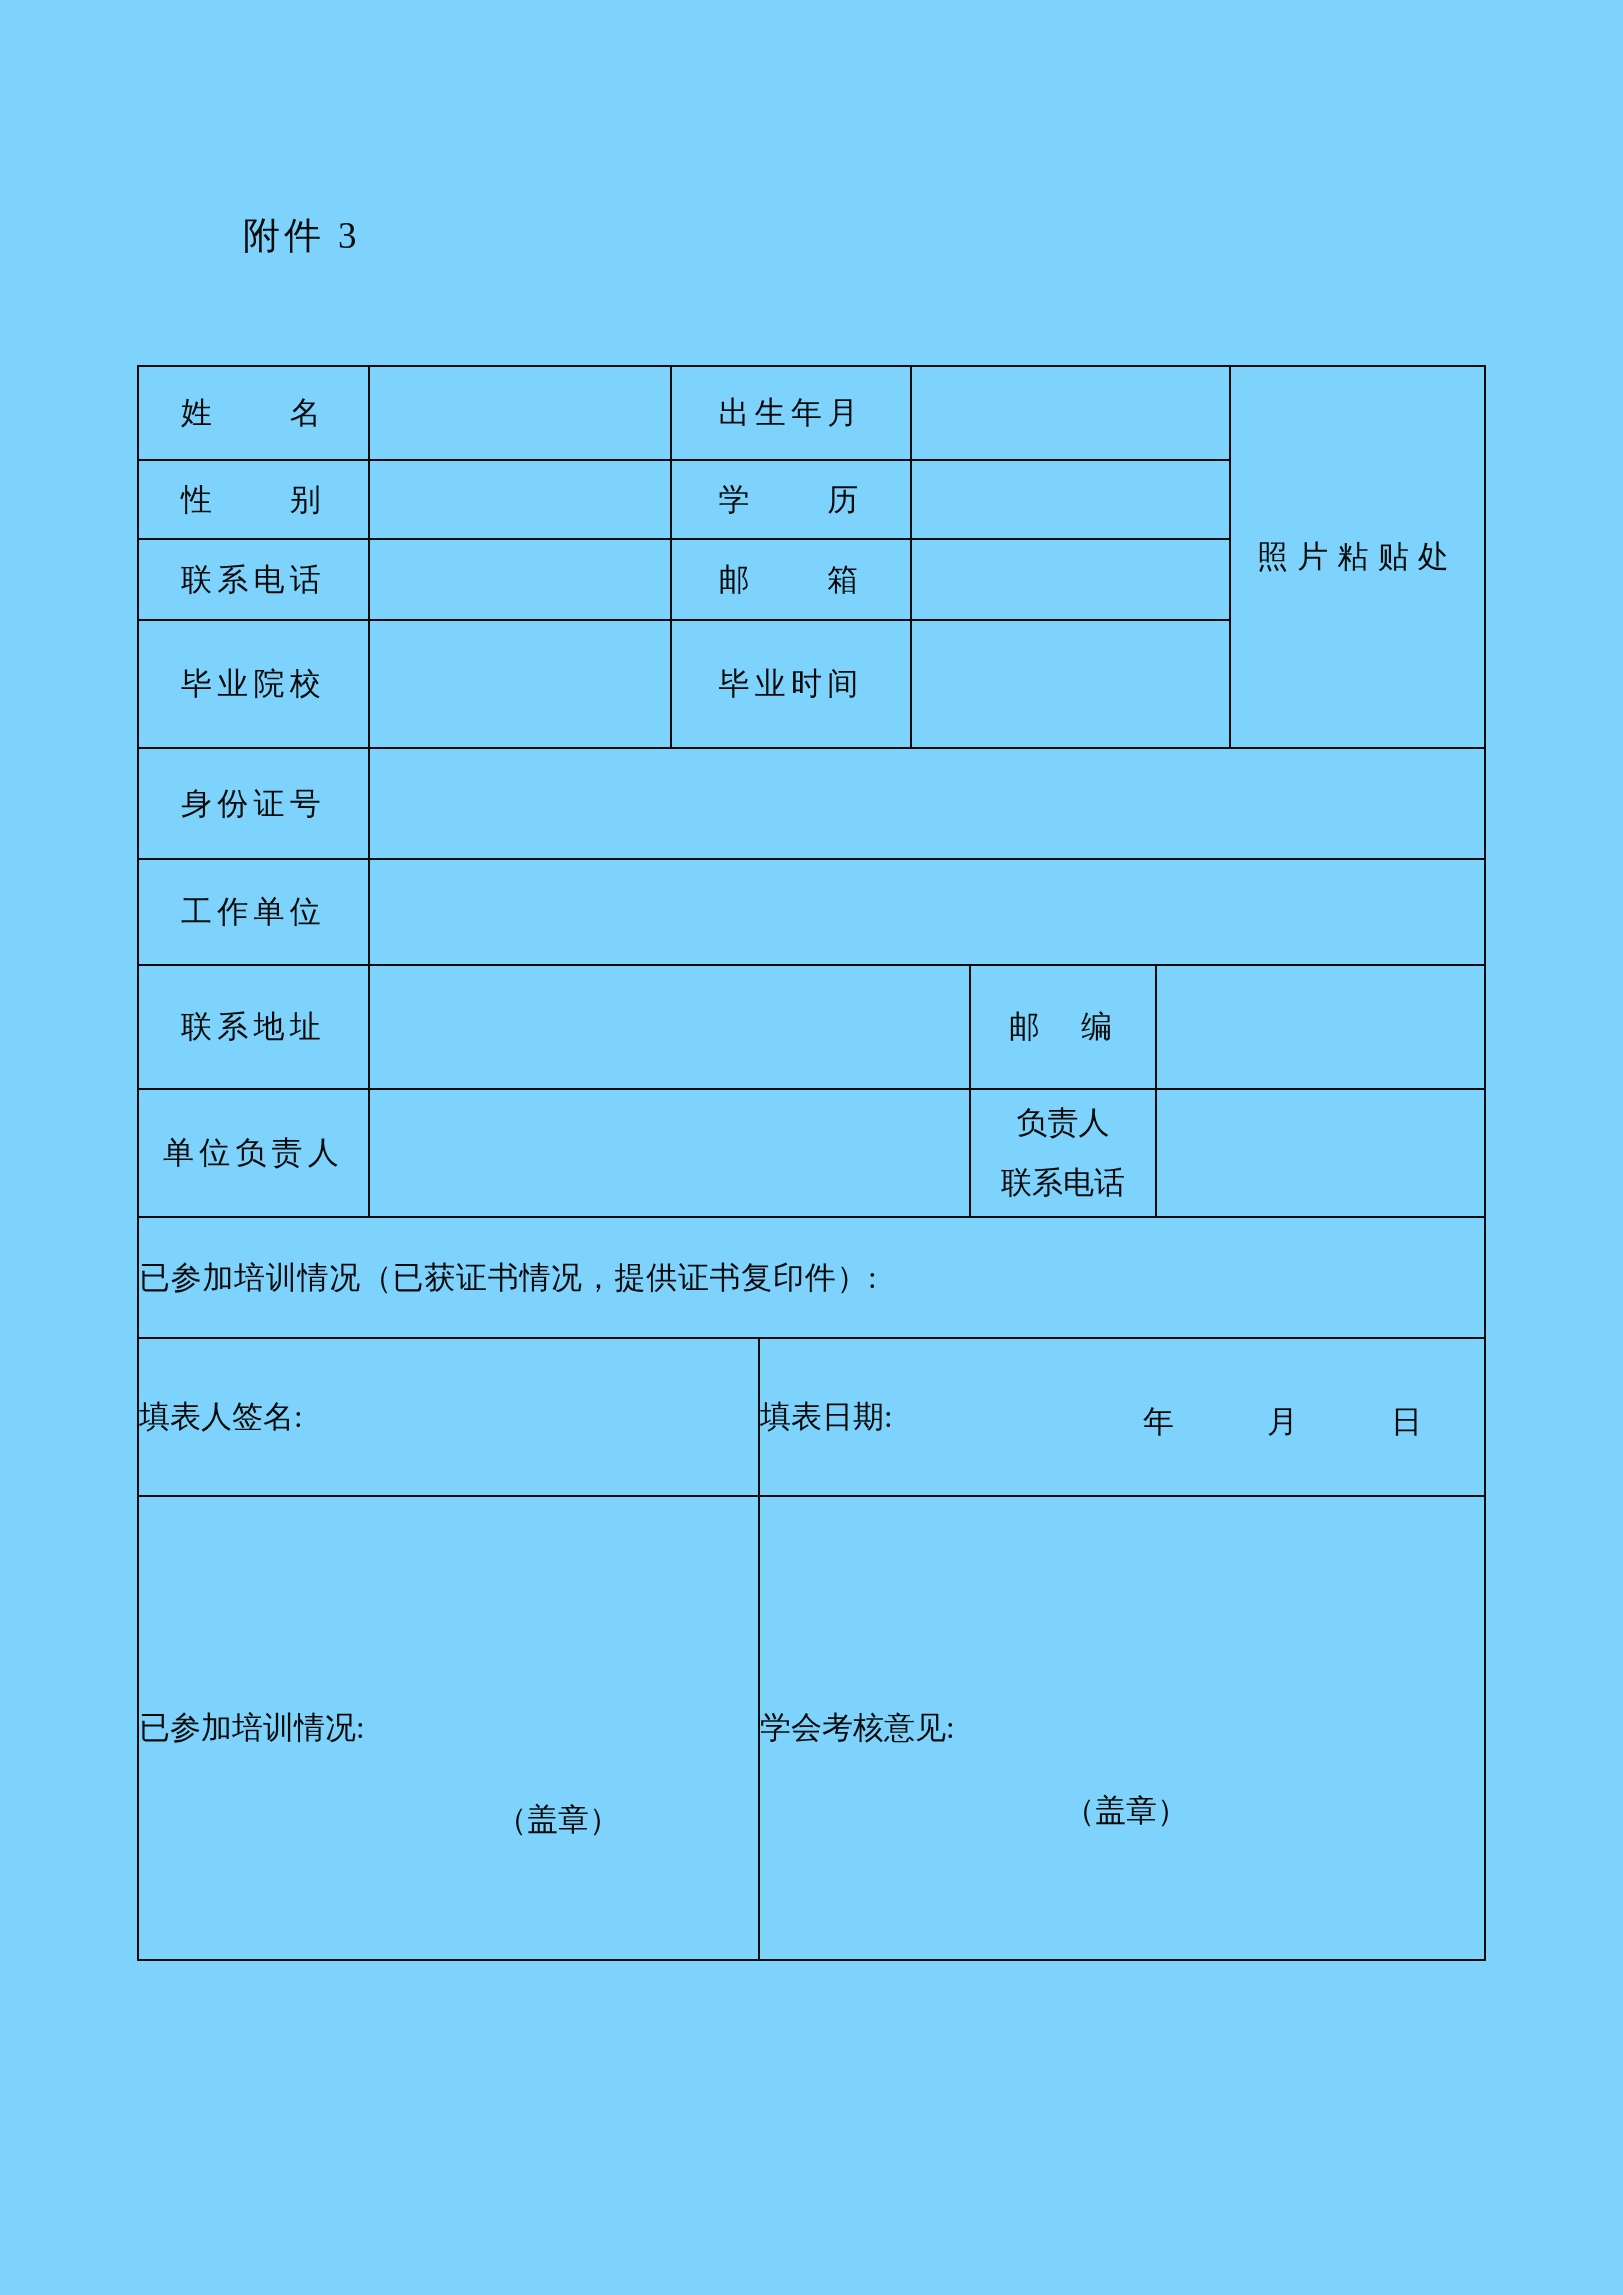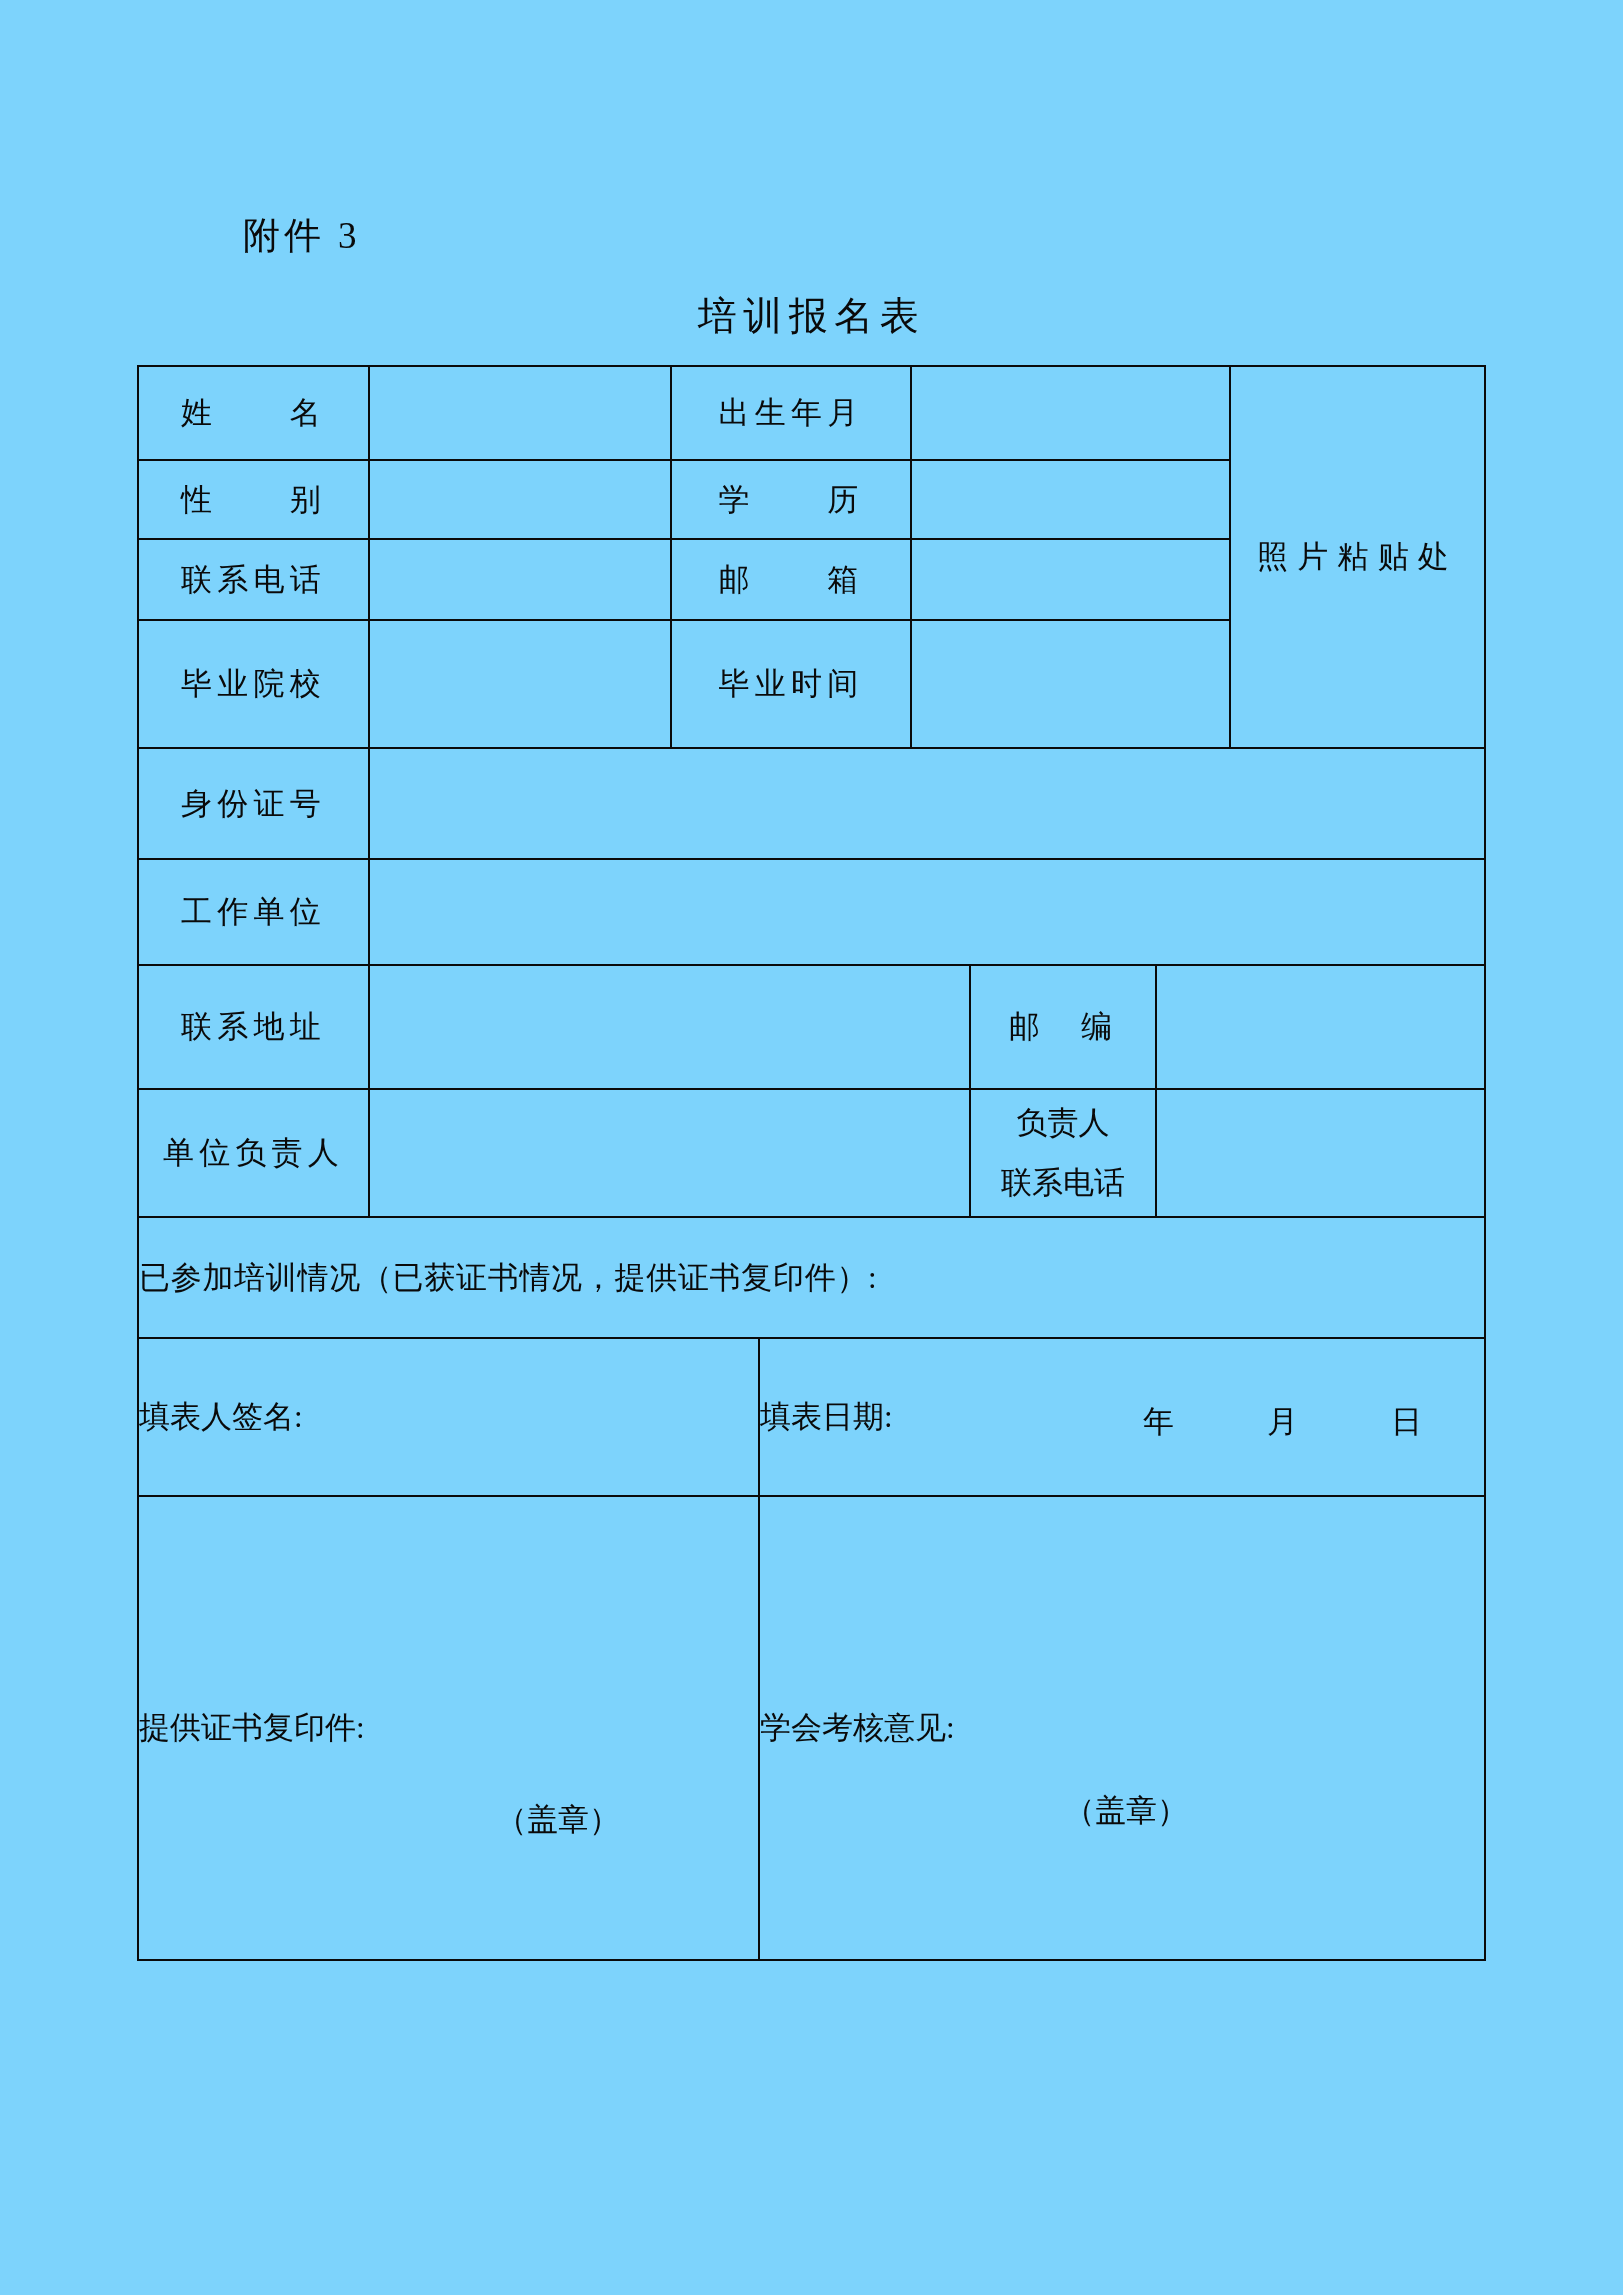--- a/index.html
+++ b/index.html
@@ -96,21 +96,20 @@
   .seal-unit    { left: 357px; top: 302px; }
   .seal-society { left: 304px; top: 293px; }
 </style>
 </head>
 <body>
 
 <div class="page">
 
   <div class="attachment">附件 3</div>
 
-  <div class="doc-title">培训报名表</div>
 
   <table class="form">
     <colgroup>
       <col style="width:231px">
       <col style="width:302px">
       <col style="width:88px">
       <col style="width:152px">
       <col style="width:59px">
       <col style="width:186px">
       <col style="width:74px">
@@ -185,21 +184,21 @@
         <span>填表人签名:</span>
       </td>
       <td class="fill-cell" colspan="5">
         <span>填表日期:</span>
         <span class="date-line">年　　　月　　　日</span>
       </td>
     </tr>
 
     <tr class="r11">
       <td class="fill-cell" colspan="3">
-        <span>提供证书复印件:</span>
+        <span>已参加培训情况:</span>
         <span class="seal seal-unit">（盖章）</span>
       </td>
       <td class="fill-cell" colspan="5">
         <span>学会考核意见:</span>
         <span class="seal seal-society">（盖章）</span>
       </td>
     </tr>
   </tbody>
     </table>
 

